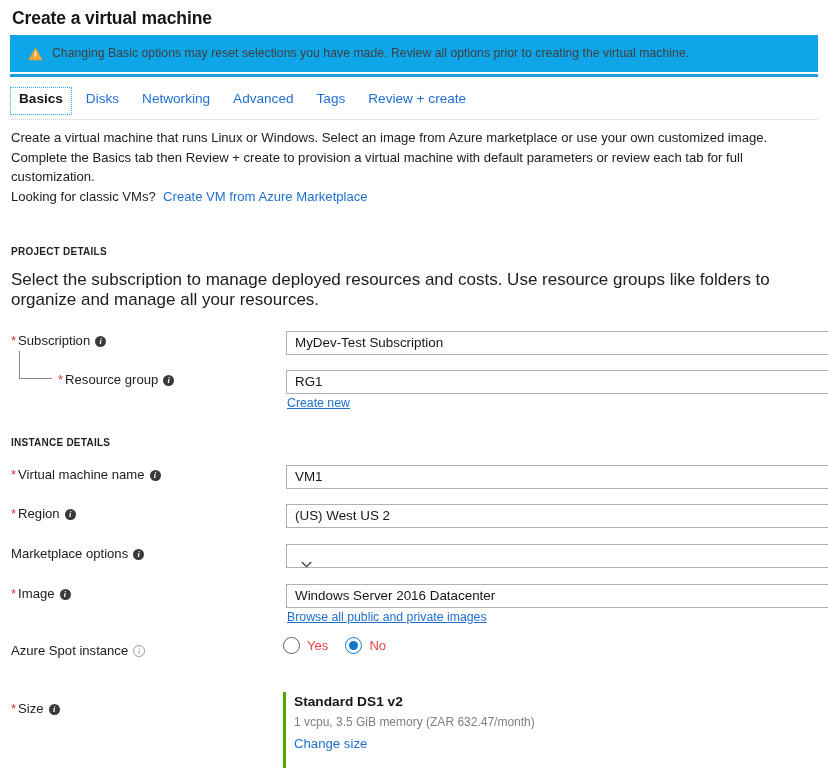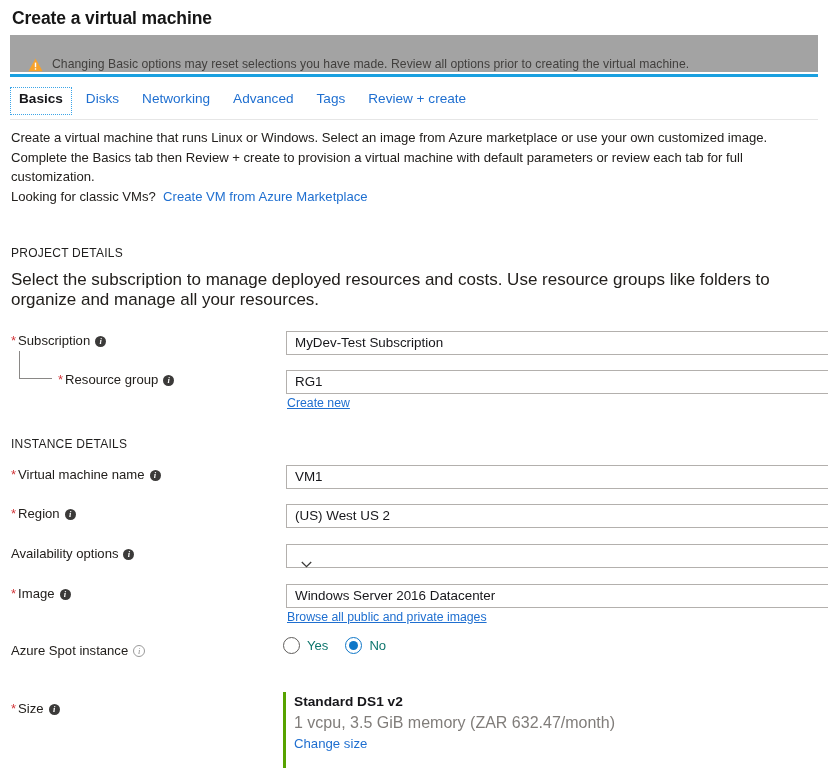--- a/index.html
+++ b/index.html
@@ -27,23 +27,23 @@
     line-height: 24px;
   }
 
   
   .warning-banner {
     position: absolute;
     top: 35px;
     left: 10px;
     right: 10px;
     height: 37px;
-    background: #a3a3a3;
+    background: #0ea5e9;
     display: flex;
-    align-items: flex-end;
+    align-items: center;
     padding-left: 18px;
   }
   .warn-icon {
     width: 15px;
     height: 14px;
     flex: 0 0 auto;
     margin-right: 9px;
     position: relative;
     top: 0px;
   }
@@ -103,22 +103,22 @@
   a.link {
     color: #1f6fd0;
     text-decoration: none;
     cursor: pointer;
   }
 
   
   .section-head {
     position: absolute;
     left: 11px;
-    font-size: 12px;
-    font-weight: normal;
+    font-size: 10px;
+    font-weight: bold;
     letter-spacing: 0.25px;
     color: #201f1e;
   }
   #project-details-head { top: 246px; }
   #instance-details-head { top: 437px; }
 
   .section-desc {
     position: absolute;
     top: 270px;
     left: 11px;
@@ -257,42 +257,42 @@
     left: 50%;
     top: 50%;
     width: 9px;
     height: 9px;
     margin: -4.5px 0 0 -4.5px;
     border-radius: 50%;
     background: #0f77c8;
   }
   .radio-label {
     font-size: 13.1px;
-    color: #0f766e;
+    color: #ef4444;
     margin-left: 7px;
     line-height: 17px;
   }
 
   
   .size-card {
     position: absolute;
     left: 283px;
     top: 692px;
     border-left: 3px solid #57a300;
     padding-left: 8px;
     height: 76px;
   }
   .size-name {
     font-size: 13.7px;
     font-weight: bold;
     color: #16161a;
     line-height: 20px;
   }
   .size-spec {
-    font-size: 16px;
+    font-size: 12px;
     color: #807d7a;
     line-height: 21px;
   }
   .size-link {
     font-size: 13.2px;
     color: #1f6fd0;
     cursor: pointer;
     line-height: 21px;
     display: inline-block;
   }
@@ -385,21 +385,21 @@
     <span class="chev">
       <svg width="11" height="7" viewBox="0 0 11 7" xmlns="http://www.w3.org/2000/svg">
           <path d="M0.8 1 L5.5 5.6 L10.2 1" stroke="#3b3a39" stroke-width="1.3" fill="none"></path>
         </svg>
     </span>
   </div>
 </div>
 
 <div class="row" style="top:544px;">
   <div class="label">
-    <span>Availability options</span><span class="info-icon">i</span>
+    <span>Marketplace options</span><span class="info-icon">i</span>
   </div>
   <div class="control">
     <span class="chev">
       <svg width="11" height="7" viewBox="0 0 11 7" xmlns="http://www.w3.org/2000/svg">
           <path d="M0.8 1 L5.5 5.6 L10.2 1" stroke="#3b3a39" stroke-width="1.3" fill="none"></path>
         </svg>
     </span>
   </div>
 </div>
 

